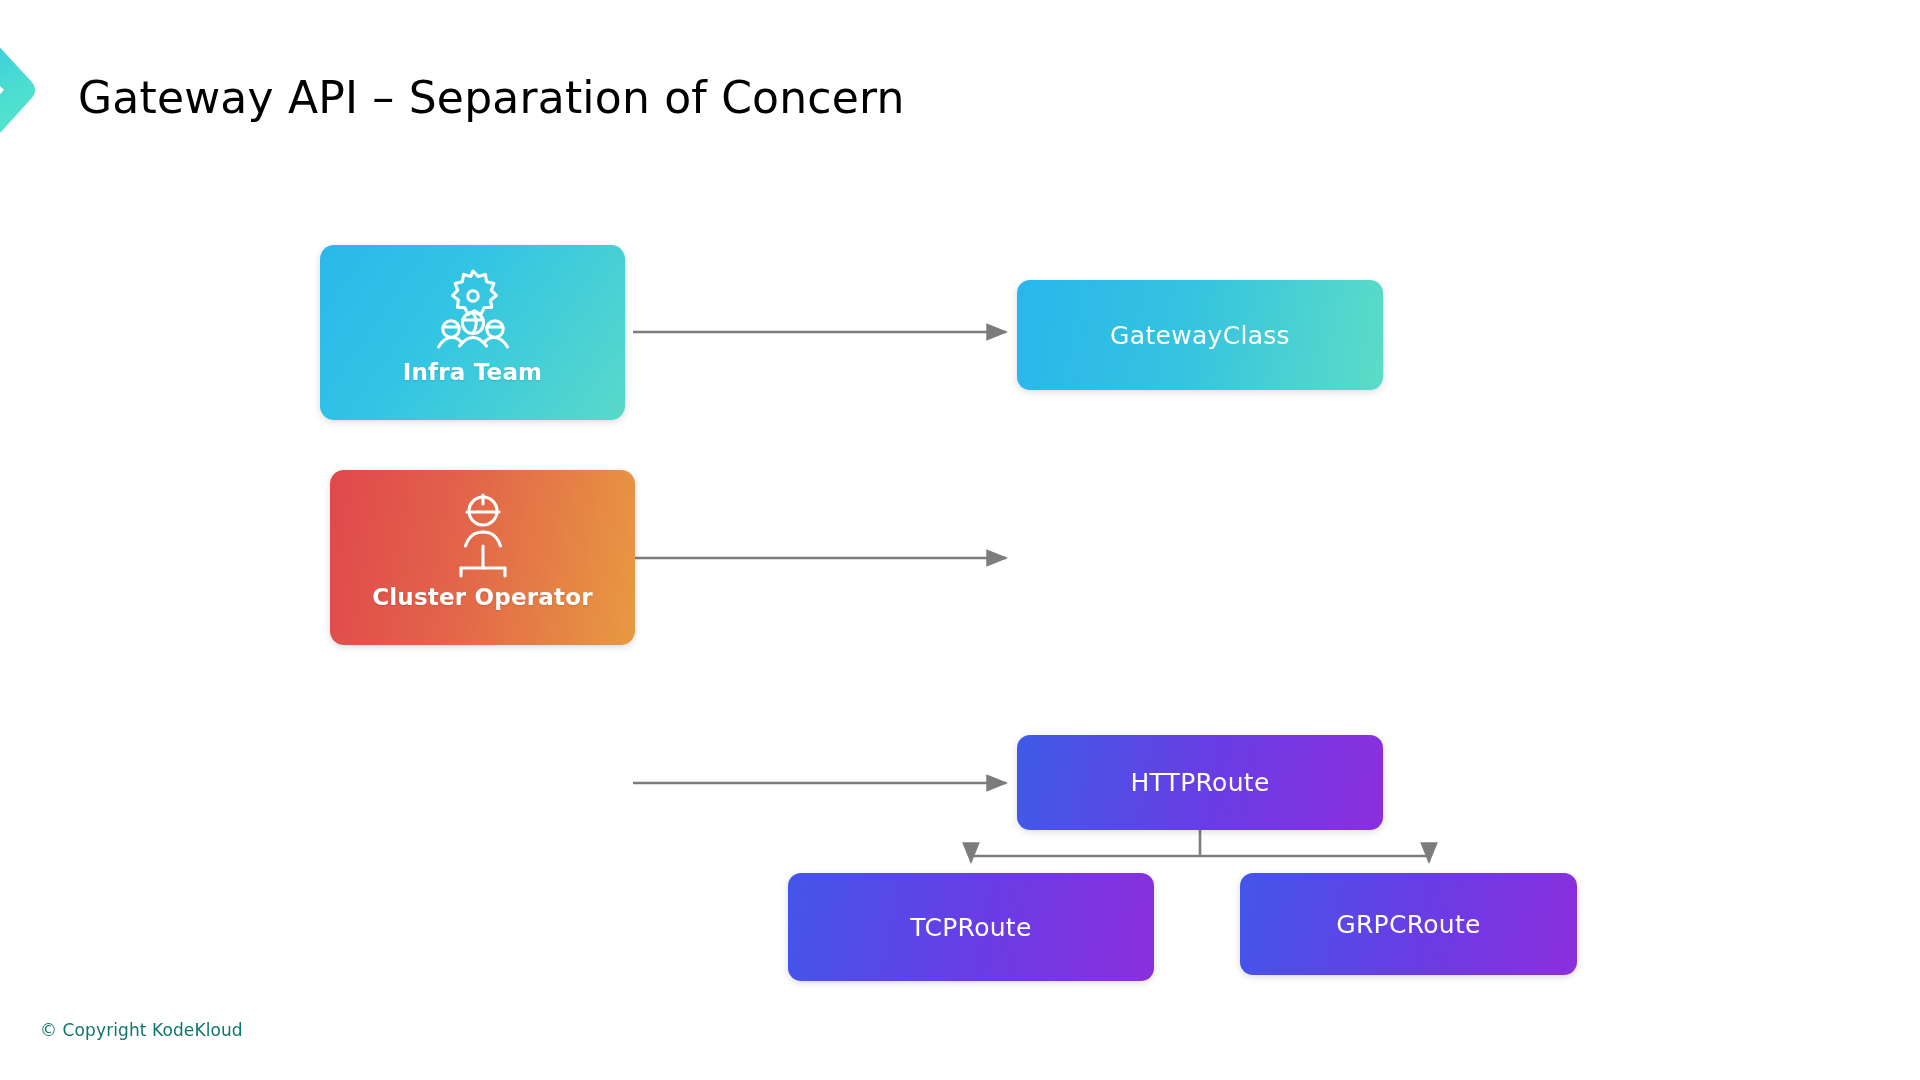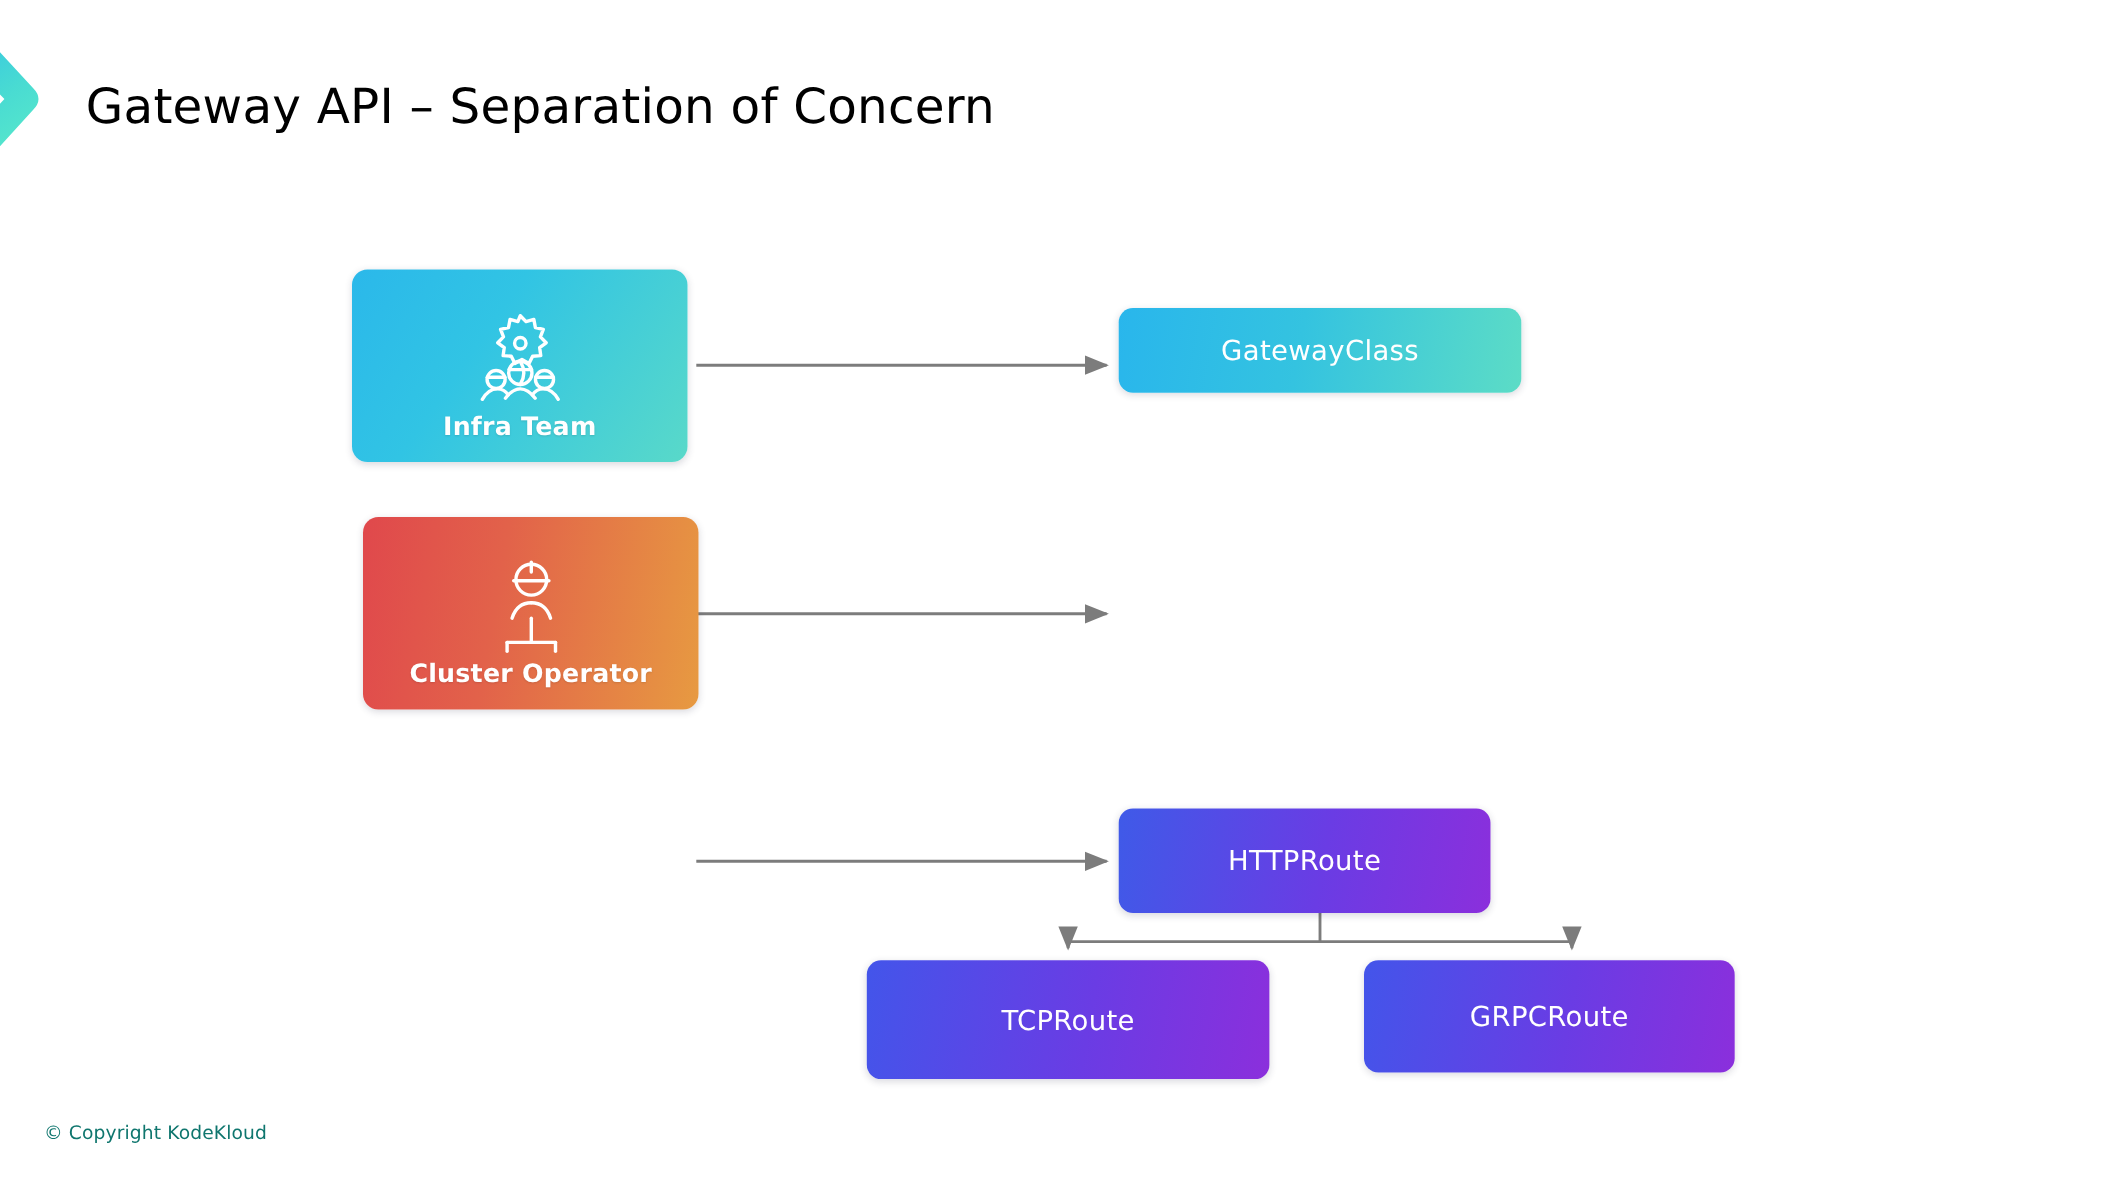--- a/index.html
+++ b/index.html
@@ -70,21 +70,21 @@
     position: absolute;
     width: 305px;
     height: 175px;
     border-radius: 14px;
     box-shadow: 0 2px 7px rgba(40, 40, 70, 0.17);
     display: flex;
     flex-direction: column;
     align-items: center;
     justify-content: flex-start;
     box-sizing: border-box;
-    padding-top: 36px;
+    padding-top: 20px;
   }
   .role-card .role-icon {
     width: 86px;
     height: 88px;
     display: block;
   }
   .role-card .role-label {
     margin-top: 6px;
     font-size: 23px;
     font-weight: bold;
@@ -109,25 +109,25 @@
     display: flex;
     align-items: center;
     justify-content: center;
     color: #ffffff;
     font-size: 25px;
     font-weight: 400;
     letter-spacing: 0.3px;
     white-space: nowrap;
   }
 
-  .box-gatewayclass { left: 1017px; top: 280px;  width: 366px; height: 77px;
+  .box-gatewayclass { left: 1017px; top: 280px;  width: 366px; height: 110px;
       background: linear-gradient(100deg, #29b6ec 0%, #34c3e0 45%, #5cdcc6 100%); }
   .box-gateway      { left: 1017px; top: 510px;  width: 366px; height: 95px;
       background: linear-gradient(100deg, #e0484c 0%, #e4674a 45%, #e89c40 100%); }
-  .box-httproute    { left: 1017px; top: 735px;  width: 338px; height: 95px;
+  .box-httproute    { left: 1017px; top: 735px;  width: 366px; height: 95px;
       background: linear-gradient(100deg, #3f5ae8 0%, #6a3ce4 55%, #8b2fdc 100%); }
   .box-tcproute     { left: 788px;  top: 873px;  width: 366px; height: 108px;
       background: linear-gradient(100deg, #4355ea 0%, #6a3ce4 55%, #8b2fdc 100%); }
   .box-grpcroute    { left: 1240px; top: 873px;  width: 337px; height: 102px;
       background: linear-gradient(100deg, #4355ea 0%, #6a3ce4 55%, #8b2fdc 100%); }
 </style>
 </head>
 <body>
 
 <div class="brand-mark">

